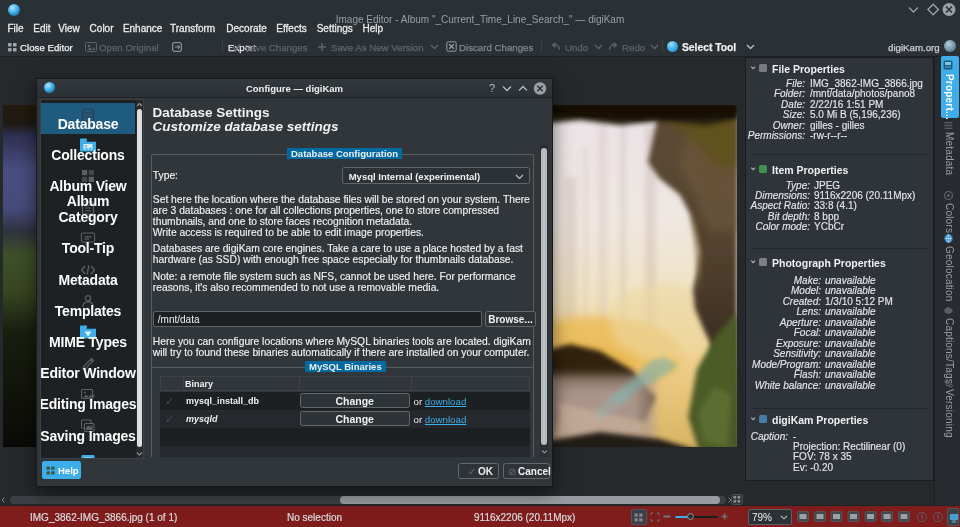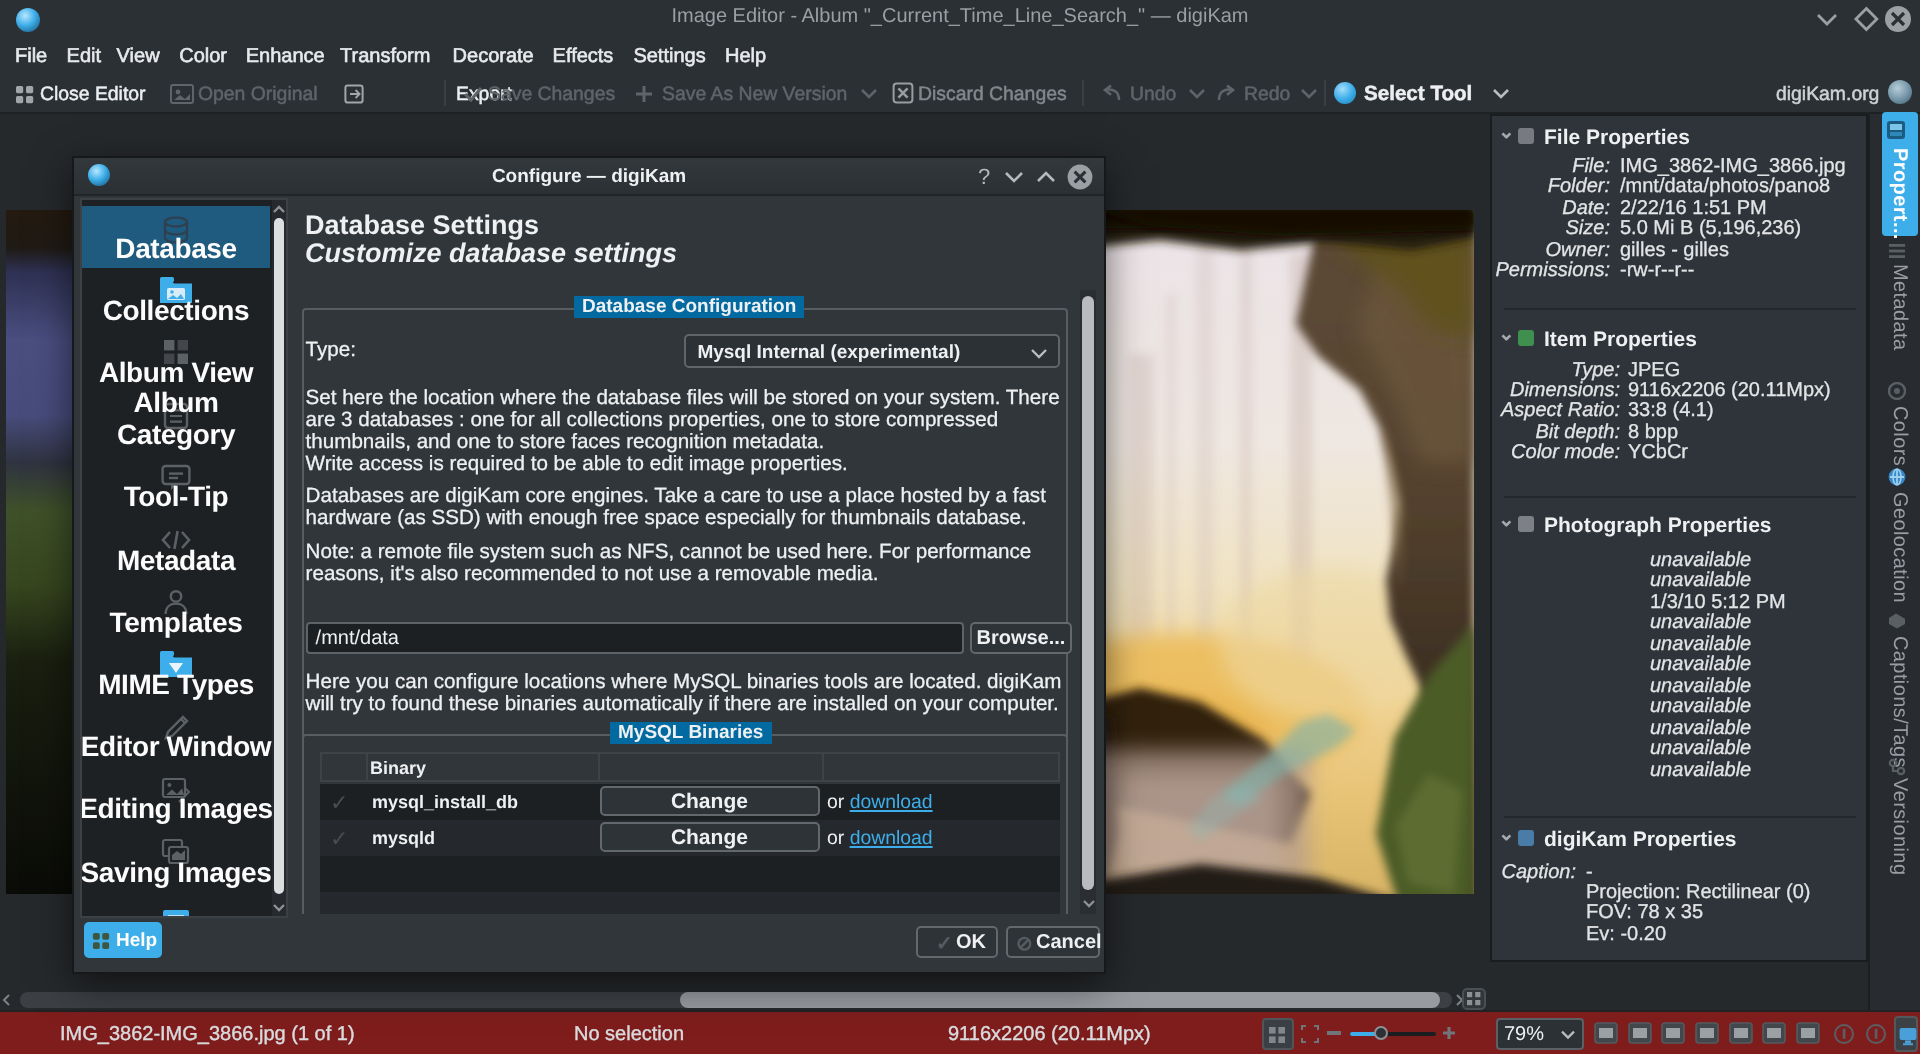--- a/index.html
+++ b/index.html
@@ -1,17 +1,17 @@
 <!DOCTYPE html>
 <html><head><meta charset="utf-8"><style>
 *{margin:0;padding:0;box-sizing:border-box;}
 html,body{width:960px;height:527px;overflow:hidden;background:#26292c;font-family:"Liberation Sans",sans-serif;will-change:transform;}
 .abs{position:absolute;}
 #chrome{position:absolute;left:0;top:0;width:960px;height:57px;background:#2b3034;border-bottom:1px solid #1e2124;}
-#titletext{position:absolute;top:3px;left:0;width:960px;text-align:center;color:#9a9fa4;font-size:10px;}
+#titletext{position:absolute;top:14px;left:0;width:960px;text-align:center;color:#9a9fa4;font-size:10px;}
 .menuitem{position:absolute;top:22.5px;color:#e8eaec;font-size:10px;-webkit-text-stroke:0.3px #e8eaec;}
 .tbtxt{position:absolute;top:42px;font-size:9.7px;color:#eceef0;-webkit-text-stroke:0.25px currentColor;}
 .tbdis{color:#5f646a;}
 .tbgray{color:#82878c;}
 .tbsep{position:absolute;top:40px;width:1px;height:13px;background:#3b4045;}
 #canvas{position:absolute;left:0;top:57px;width:737px;height:448px;background:#26292c;}
 #statusbar{position:absolute;left:0;top:505px;width:960px;height:32px;background:#7f1d1d;border-top:1px solid #202326;text-decoration:underline;}
 .sbtxt{position:absolute;top:6px;font-size:10px;color:#d9dbdd;-webkit-text-stroke:0.2px #d9dbdd;}
 #rpanel{position:absolute;left:745px;top:57px;width:189px;height:424px;background:#2f343a;border:1px solid #1a1d20;}
 .sechead{position:absolute;left:0;width:100%;font-size:10.5px;font-weight:bold;color:#eef0f1;}
@@ -263,20 +263,31 @@
 33:8 (4.1)
 8 bpp
 YCbCr</div>
   <div class="psep" style="top:189.5px;"></div>
 
   <div class="sechead" style="top:199px;">
       <span class="chv">⌄</span>
       <span class="sic" style="background:#7d8186;"></span>
       <span style="position:absolute;left:26px;">Photograph Properties</span>
     </div>
+  <div class="plab" style="right:112px;top:218px;">Make:
+Model:
+Created:
+Lens:
+Aperture:
+Focal:
+Exposure:
+Sensitivity:
+Mode/Program:
+Flash:
+White balance:</div>
   <div class="pval" style="left:79px;top:218px;"><i>unavailable</i>
 <i>unavailable</i>
 1/3/10 5:12 PM
 <i>unavailable</i>
 <i>unavailable</i>
 <i>unavailable</i>
 <i>unavailable</i>
 <i>unavailable</i>
 <i>unavailable</i>
 <i>unavailable</i>
@@ -592,21 +603,21 @@
   </div>
 
   <div class="abs" style="left:123px;top:312.6px;width:369.5px;height:18px;background:#1d2023;">
     <span style="position:absolute;left:5px;top:3px;color:#494e53;font-size:11px;">✓</span>
     <div class="cell" style="left:26px;top:4px;">mysql_install_db</div>
     <div class="btn" style="left:139.8px;top:1.5px;width:109.8px;height:15px;font-size:10.5px;"><span style="position:relative;top:1px;">Change</span></div>
     <div class="cell" style="left:253.5px;top:4px;font-size:9.7px;font-weight:normal;">or <span style="color:#3daee9;text-decoration:underline;">download</span></div>
   </div>
   <div class="abs" style="left:123px;top:330.6px;width:369.5px;height:18px;background:#25292d;">
     <span style="position:absolute;left:5px;top:3px;color:#494e53;font-size:11px;">✓</span>
-    <div class="cell" style="left:26px;top:4px;">mysqld</div>
+    <div class="cell" style="left:26px;top:4px;font-style:italic;">mysqld</div>
     <div class="btn" style="left:139.8px;top:1.5px;width:109.8px;height:15px;font-size:10.5px;"><span style="position:relative;top:1px;">Change</span></div>
     <div class="cell" style="left:253.5px;top:4px;font-size:9.7px;font-weight:normal;">or <span style="color:#3daee9;text-decoration:underline;">download</span></div>
   </div>
   <div class="abs" style="left:123px;top:348.6px;width:369.5px;height:18px;background:#1d2023;"></div>
   <div class="abs" style="left:123px;top:366.6px;width:369.5px;height:11.7px;background:#25292d;"></div>
 
   <div class="abs" style="left:502.5px;top:66px;width:8px;height:312px;background:#2a2e32;"></div>
   <div class="scb" style="left:503.5px;top:69px;width:6px;height:297px;background:#b9bcbf;"></div>
   <svg class="abs" style="left:503.5px;top:370px" width="7" height="6" viewBox="0 0 7 6">
       <path d="M1 1.5 L3.5 4 L6 1.5" stroke="#8d9196" fill="none" stroke-width="1.2"></path>

